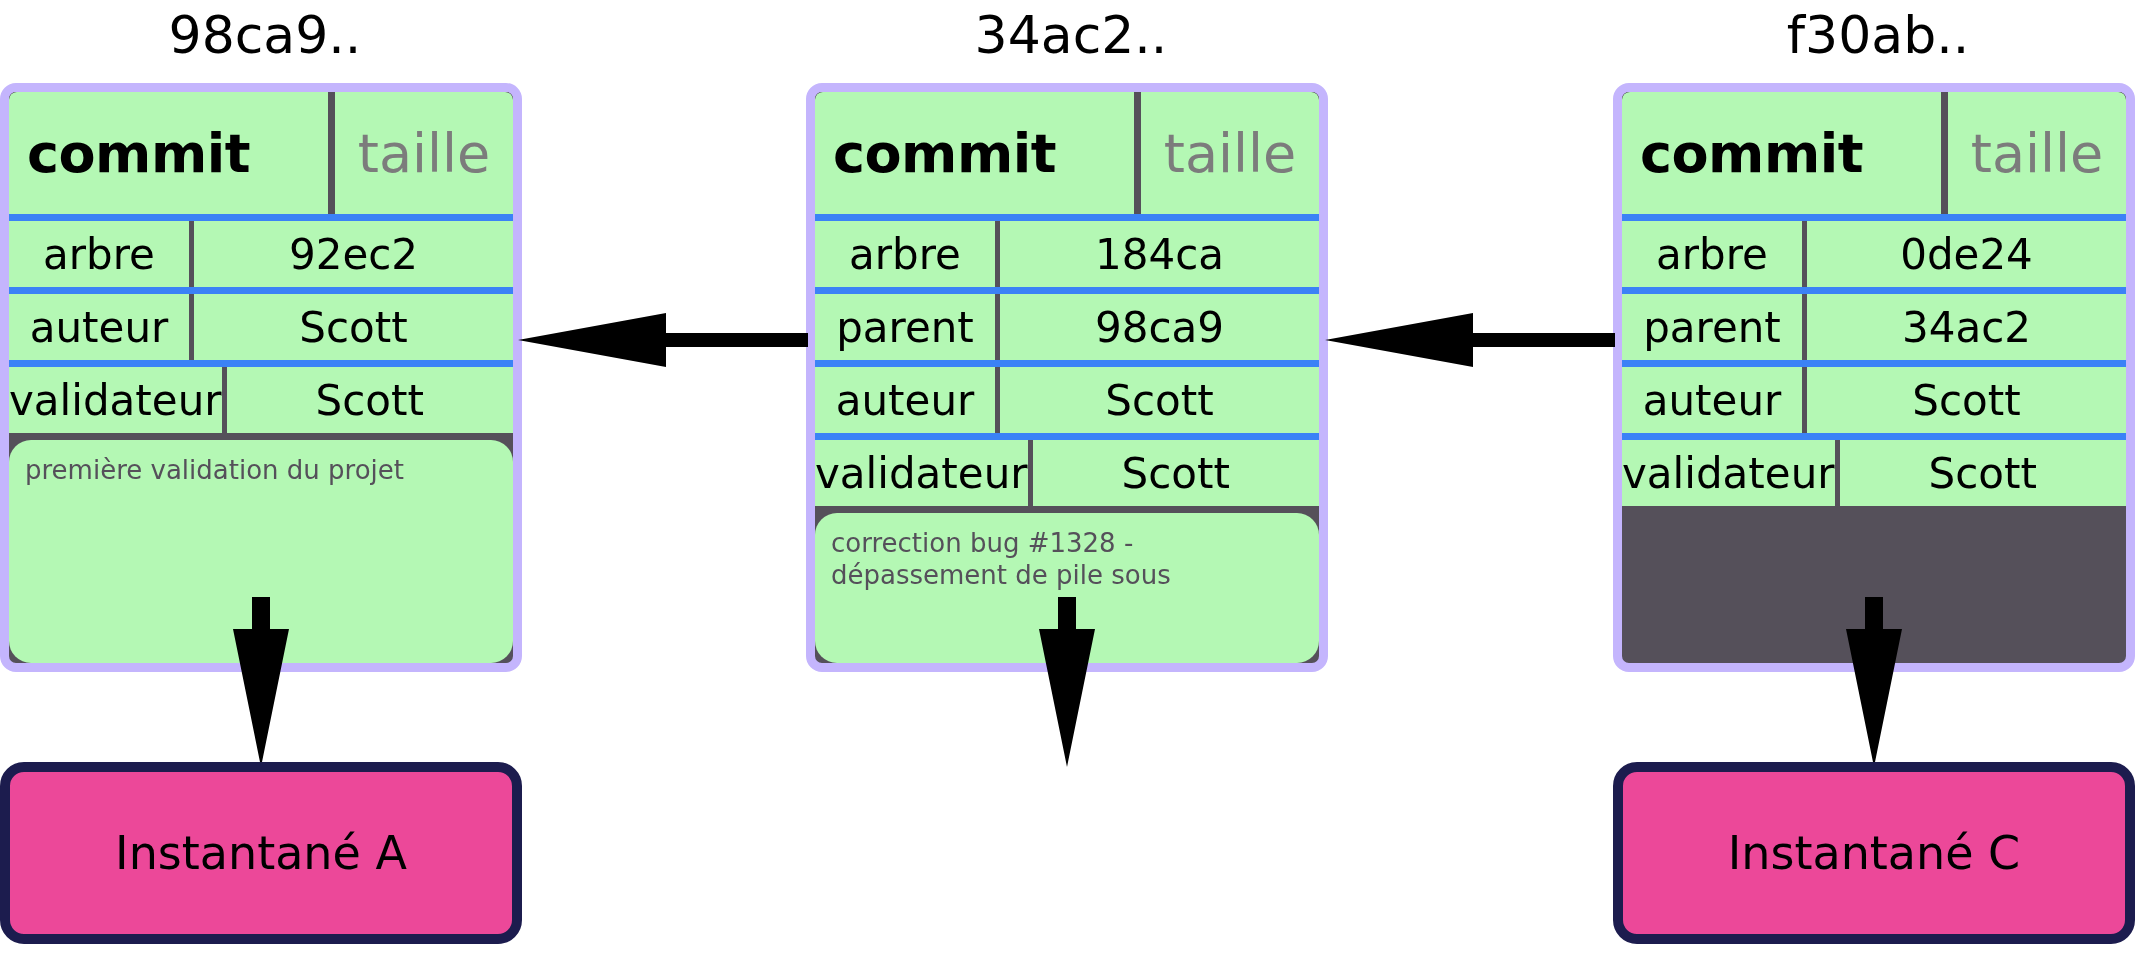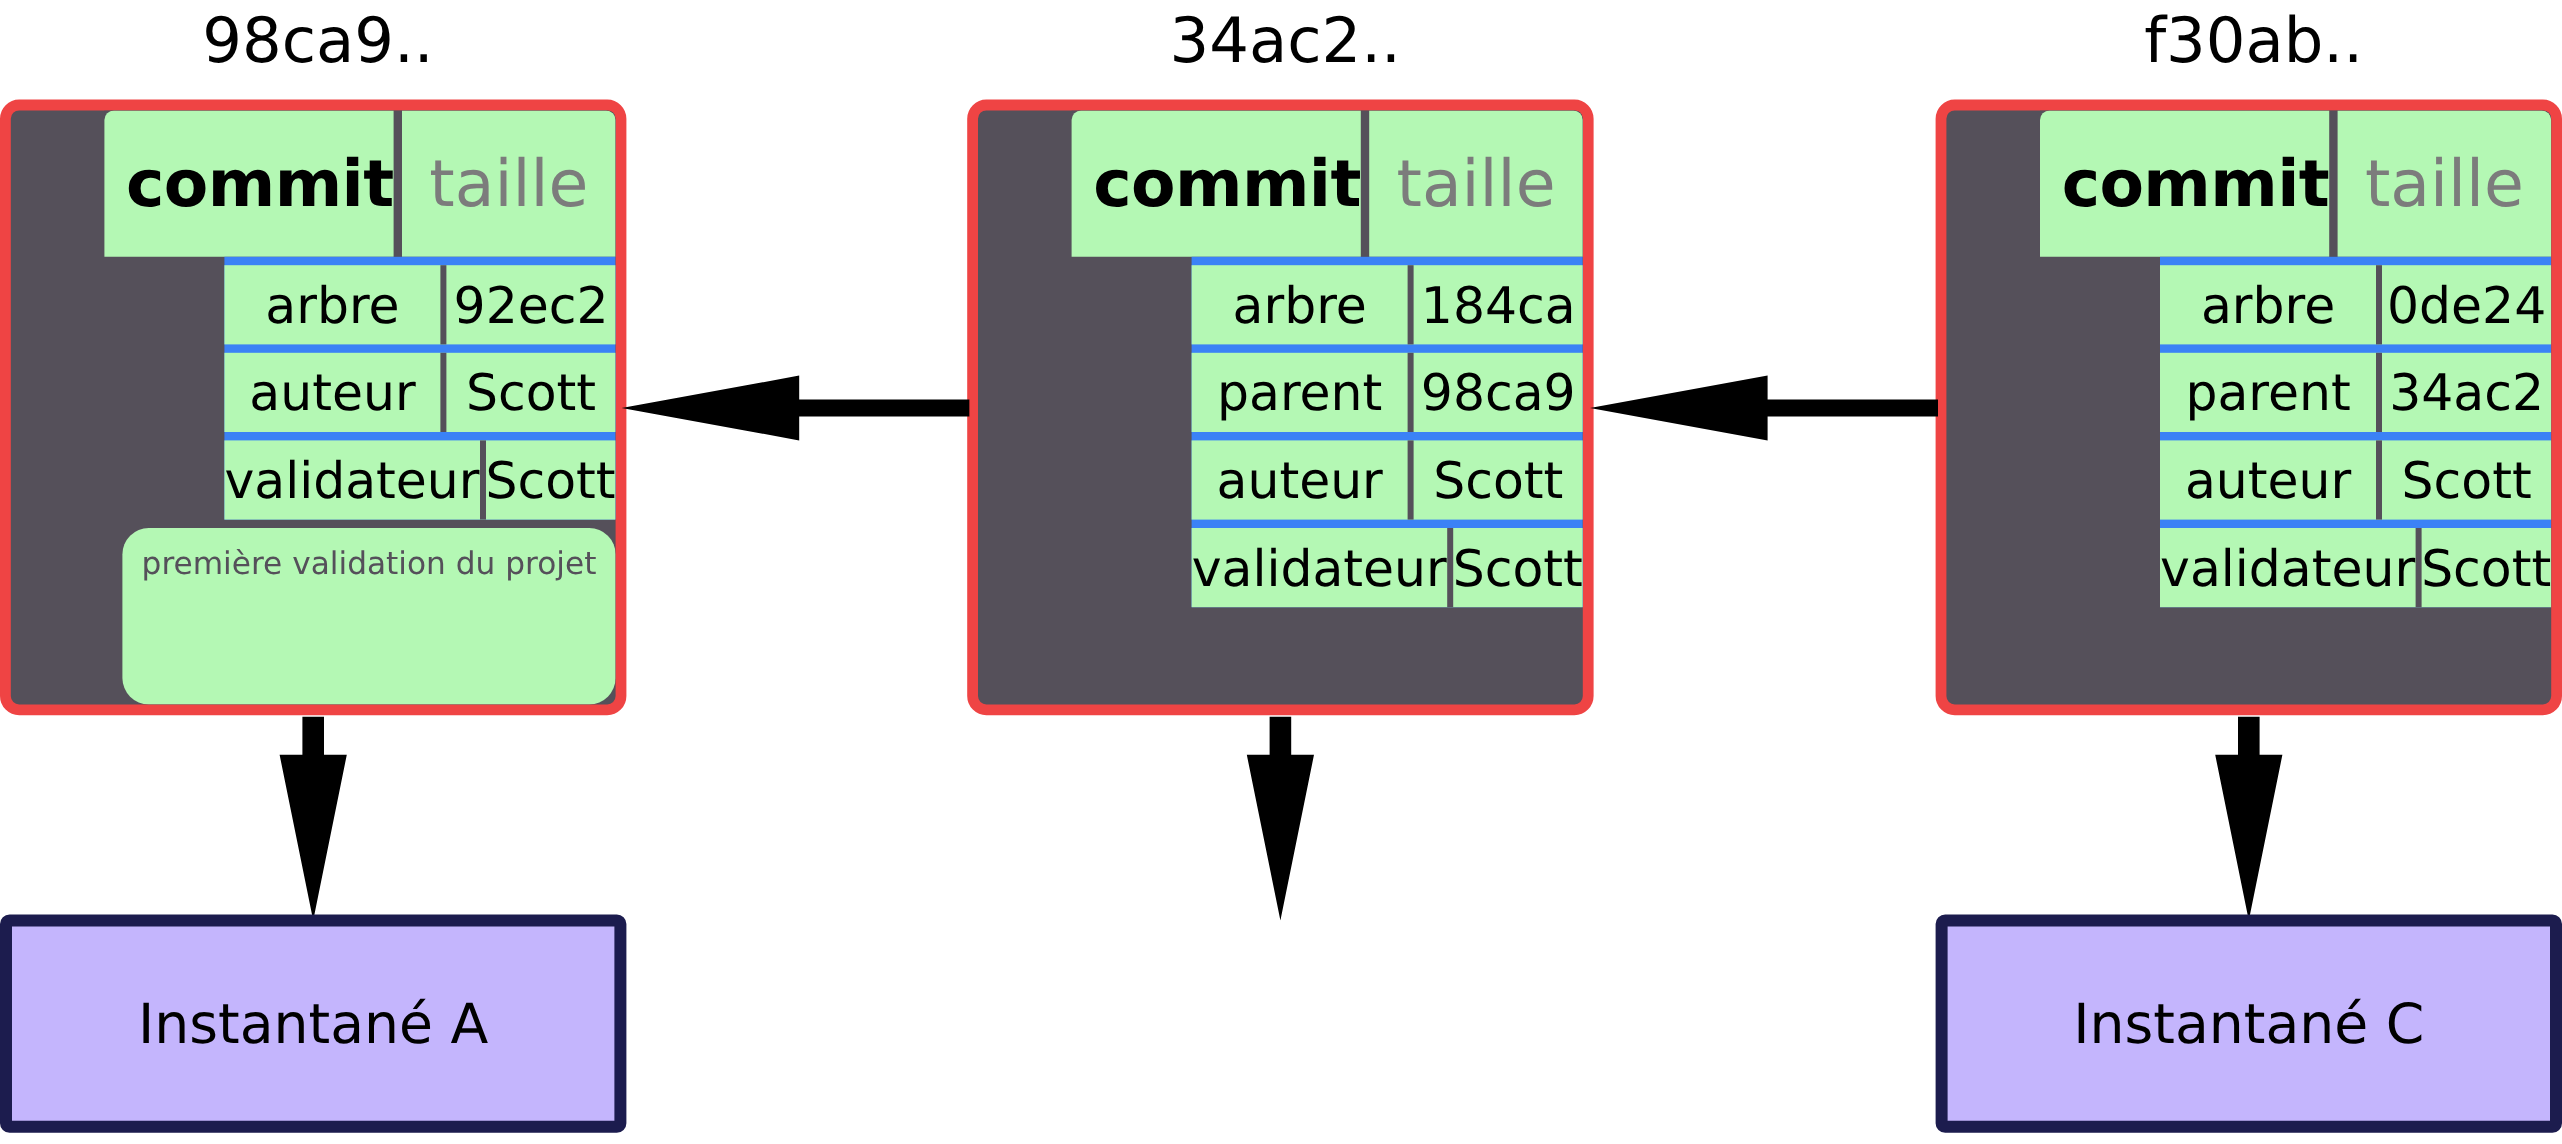--- a/index.html
+++ b/index.html
@@ -38,29 +38,28 @@
     color: #000000;
     font-family: "DejaVu Sans", sans-serif;
     white-space: nowrap;
   }
 
   .commit-box {
     position: absolute;
     top: 83px;
     left: 0;
     width: 522px;
-    height: 513px;
-    box-sizing: border-box;
-    border: 9px solid #ef4444;
+    height: 589px;
+    box-sizing: border-box;
+    border: 9px solid #c4b5fd;
     border-radius: 16px;
     background: #55505a;
     overflow: hidden;
     display: flex;
     flex-direction: column;
-    align-items: flex-end;
   }
 
   
   .cb-header {
     display: flex;
     height: 122px;
     flex: 0 0 122px;
     gap: 7px;
     background: #55505a;
   }
@@ -149,22 +148,22 @@
     border-radius: 22px;
   }
 
   
   .snap-box {
     position: absolute;
     width: 522px;
     height: 182px;
     box-sizing: border-box;
     border: 10px solid #1c1c4e;
-    border-radius: 8px;
-    background: #c4b5fd;
+    border-radius: 24px;
+    background: #ec4899;
     display: flex;
     align-items: center;
     justify-content: center;
   }
   .snap-box span {
     font-size: 46px;
     color: #000000;
   }
 
   
@@ -240,20 +239,22 @@
           <div class="cb-key" style="flex:0 0 180px;">auteur</div>
           <div class="cb-divider"></div>
           <div class="cb-val">Scott</div>
         </div>
         <div class="cb-row">
           <div class="cb-key" style="flex:0 0 180px;">validateur</div>
           <div class="cb-divider"></div>
           <div class="cb-val">Scott</div>
         </div>
       </div>
+      <div class="cb-message">correction bug #1328 -
+dépassement de pile sous</div>
     </div>
   </div>
 
   <div class="commit-col" style="left:1613px;">
     <div class="commit-title">f30ab..</div>
     <div class="commit-box">
       <div class="cb-header">
         <div class="cb-header-commit">
           <span>commit</span>
         </div>

